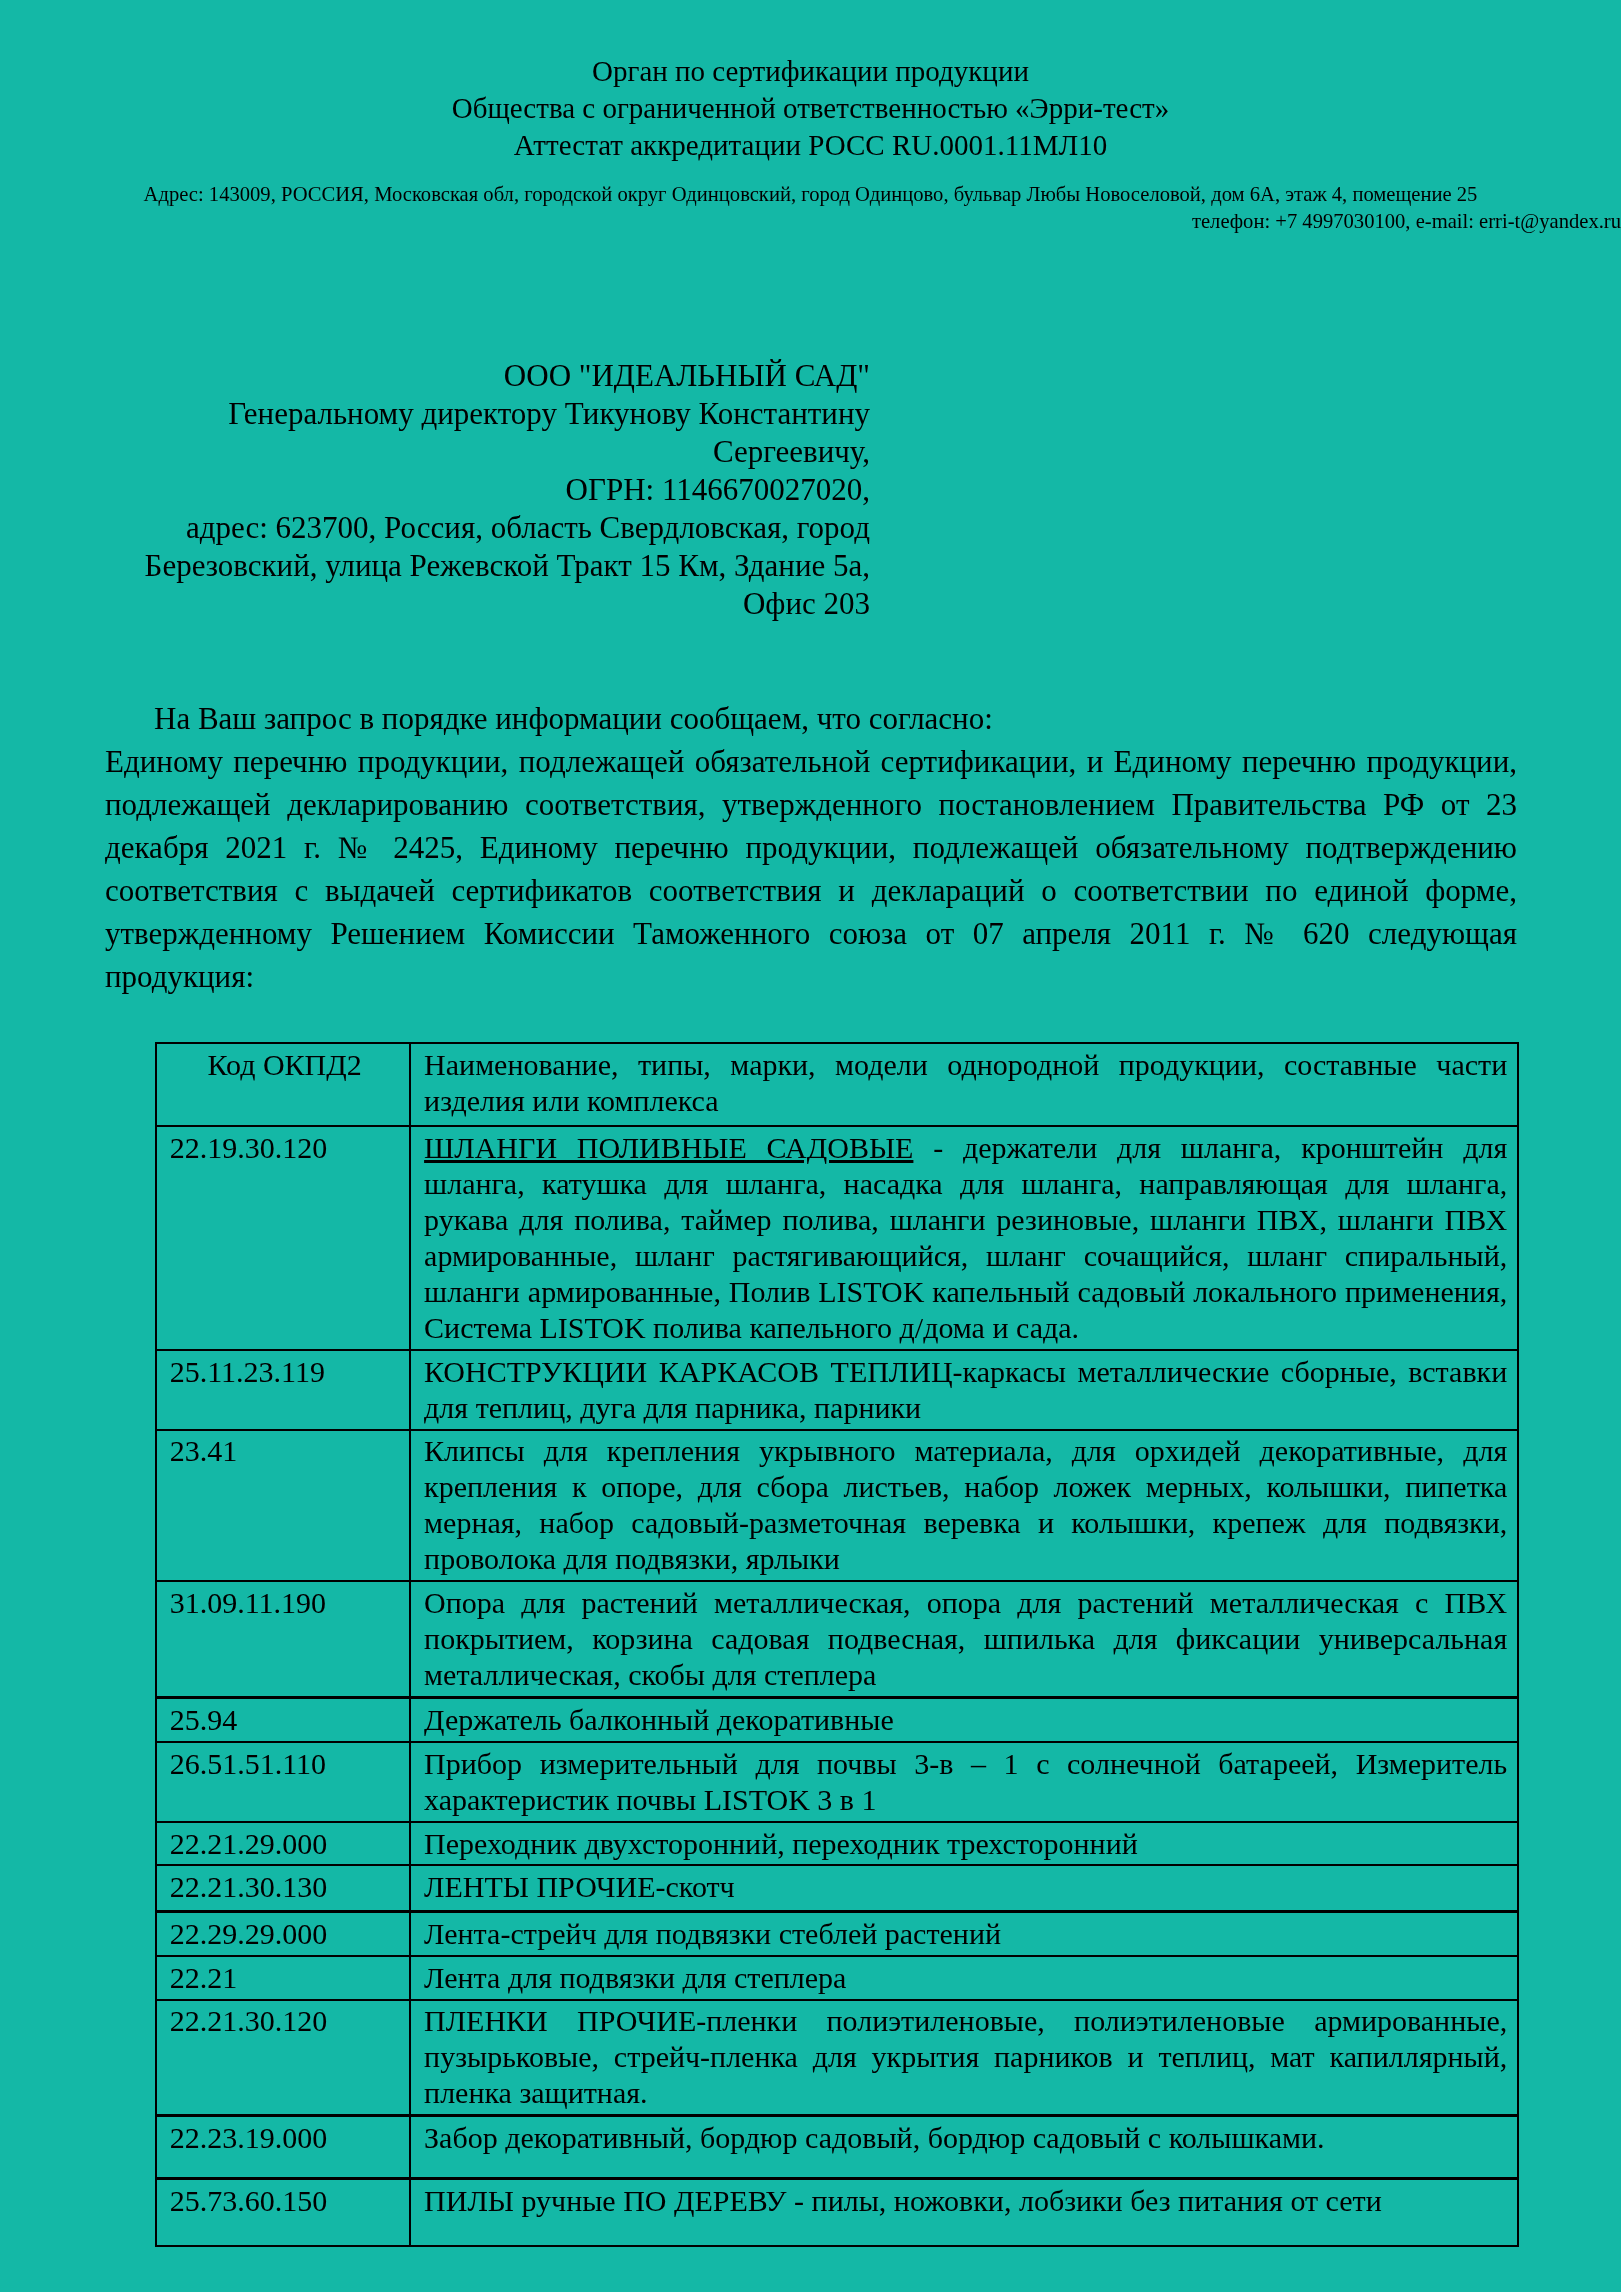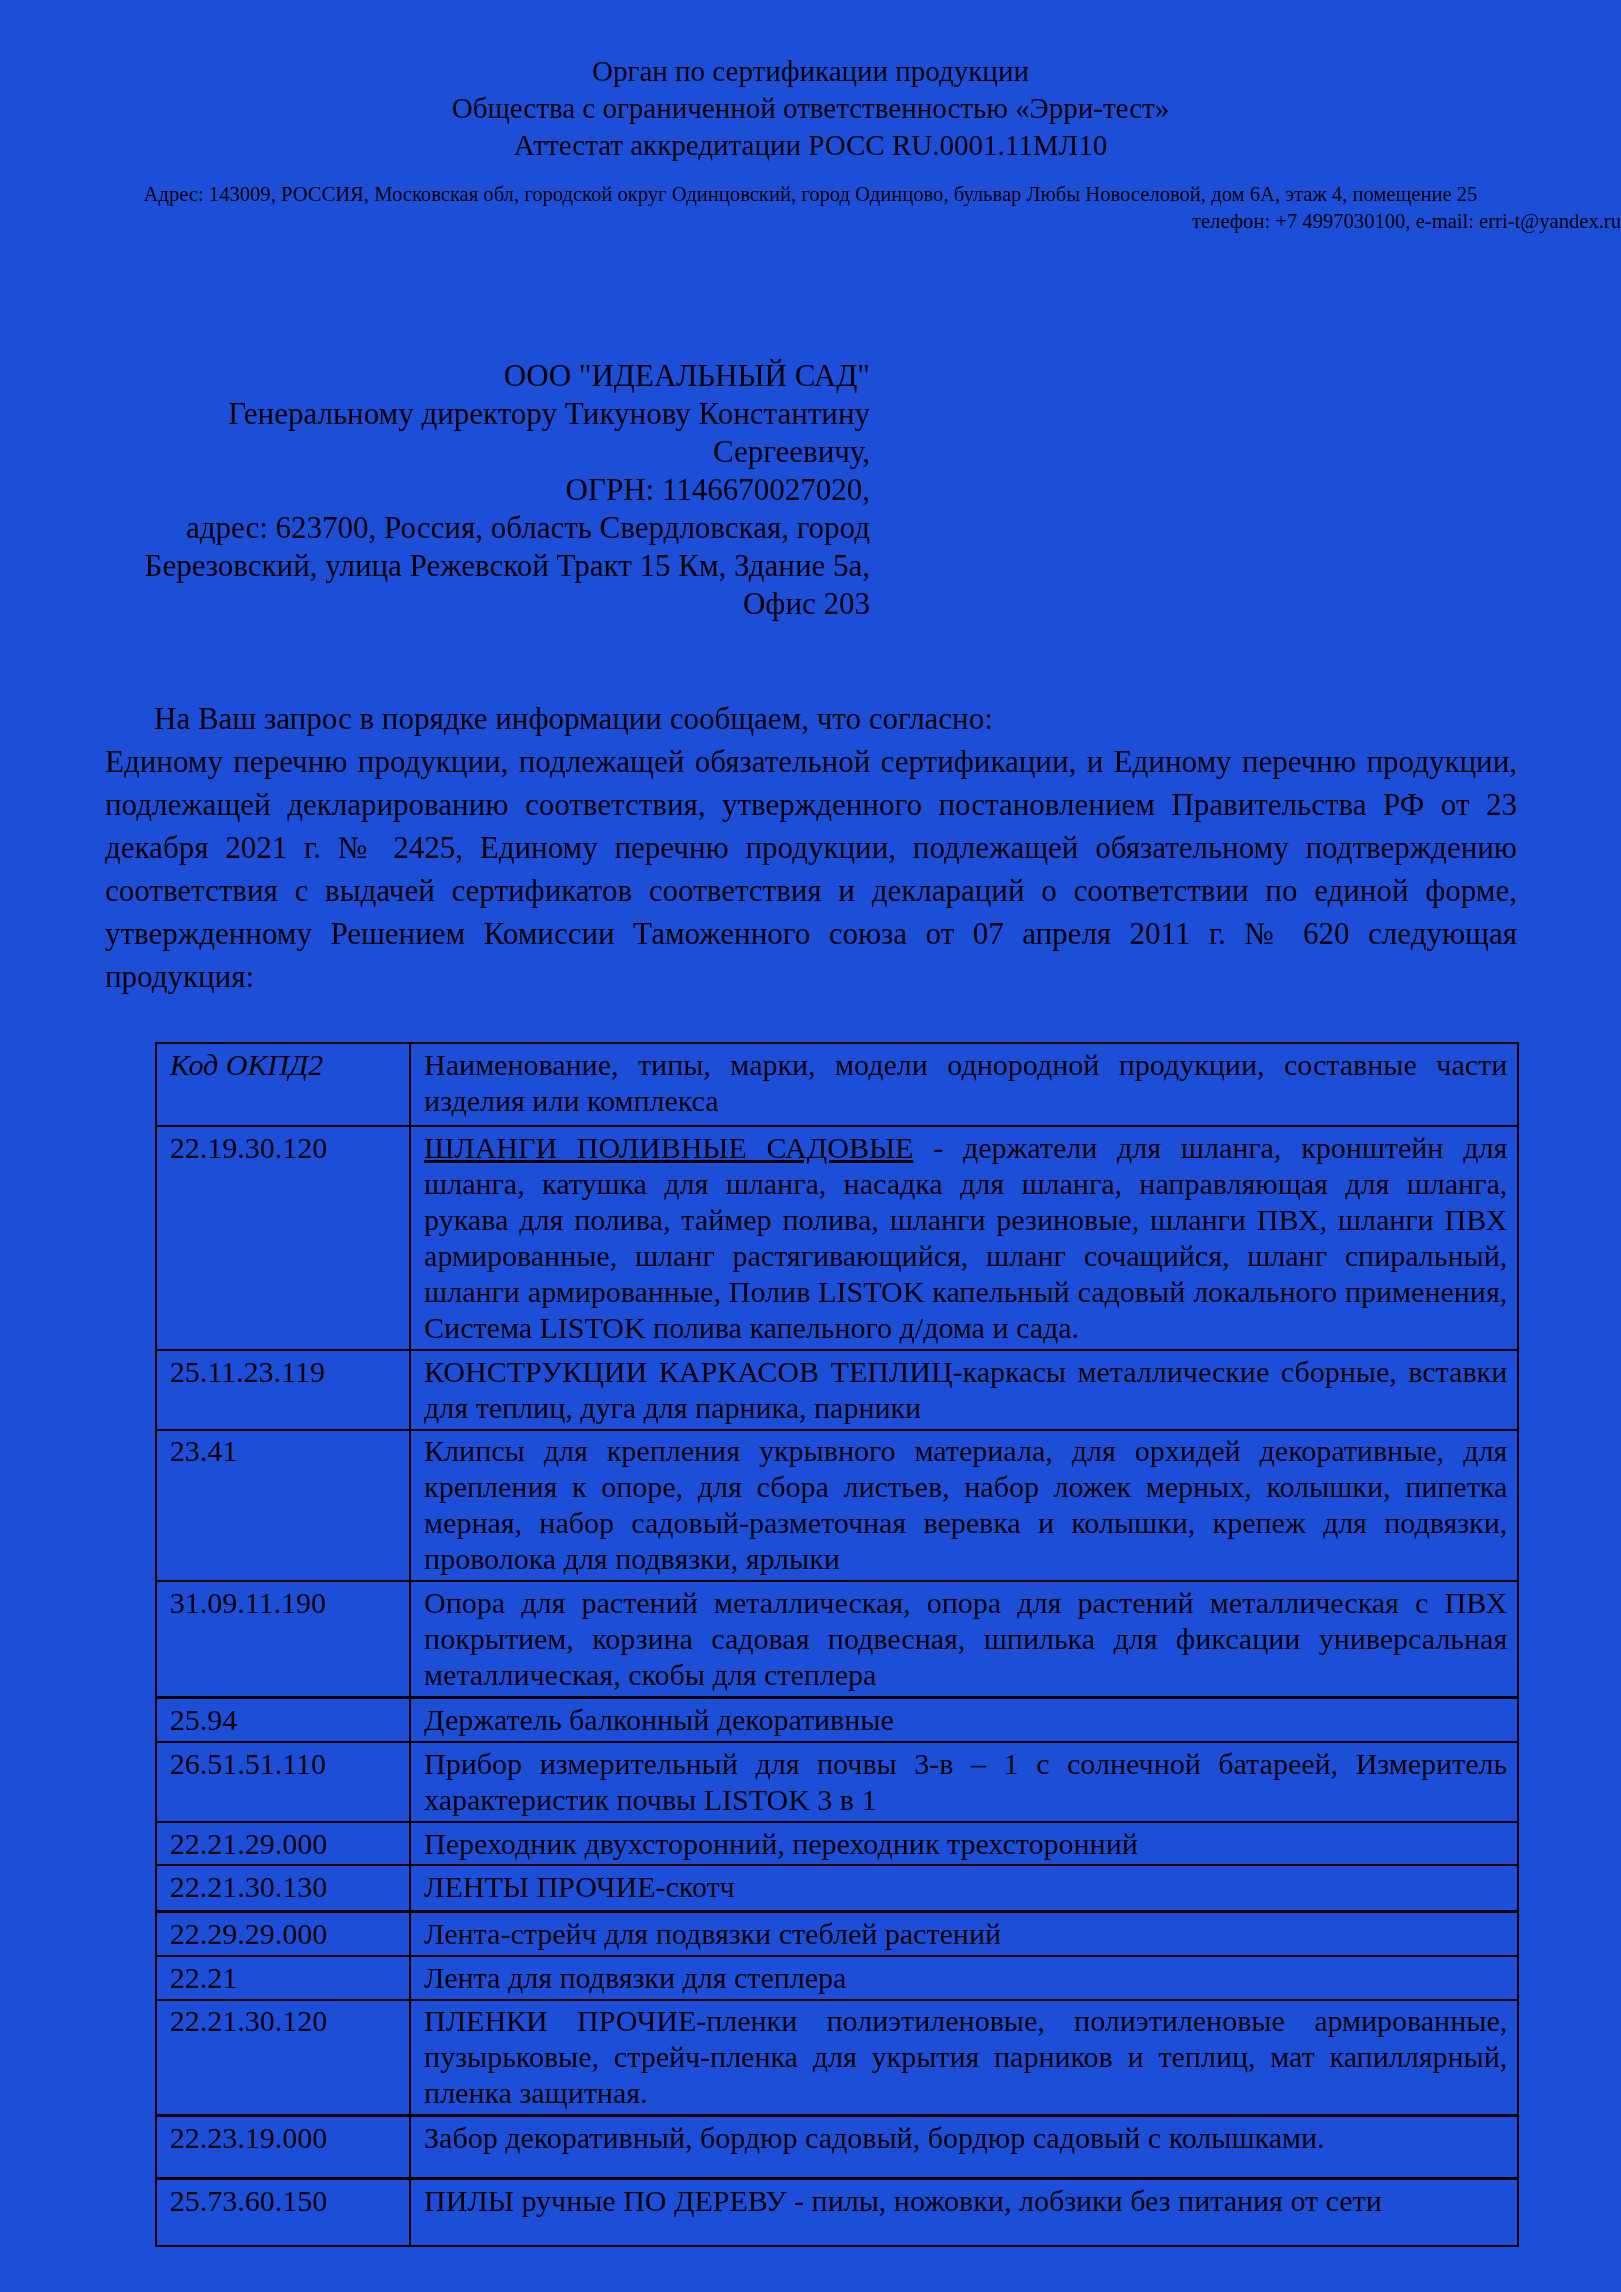--- a/index.html
+++ b/index.html
@@ -1,18 +1,18 @@
 <!DOCTYPE html>
 <html lang="ru"><head>
 <meta charset="utf-8">
 <style>
   html,body{margin:0;padding:0;background:#888;}
   *{box-sizing:border-box;}
   .page{
-    width:1621px;height:2293px;margin:0 auto;background:#1d4ed8;color:#000;
+    width:1621px;height:2293px;margin:0 auto;background:#14b8a6;color:#000;
     font-family:"Liberation Serif","DejaVu Serif",serif;
     position:relative;overflow:hidden;
   }
   .content{padding:0 104px 0 105px;}
   
   .org-header{padding-top:53px;text-align:center;}
   .org-line{font-size:29px;line-height:37px;}
   .org-address{margin:17px auto 0 auto;max-width:1402px;font-size:20.6px;line-height:26.5px;text-align:center;}
   .org-contact{font-size:20.6px;line-height:26.5px;text-align:right;}
   
@@ -26,21 +26,21 @@
   
   table.products{
     margin-top:44px;margin-left:50px;
     border-collapse:collapse;table-layout:fixed;width:1364px;
   }
   table.products td,table.products th{
     border:2px solid #000;vertical-align:top;
     font-size:30px;line-height:36px;font-weight:normal;
     padding:2.9px 9.8px 2.9px 12.7px;
   }
-  th.code-head{width:232px;text-align:left;font-weight:bold;font-style:italic;}
+  th.code-head{width:232px;text-align:center;font-weight:bold;}
   th.name-head{width:1010px;text-align:justify;font-weight:bold;}
   td.code-cell{width:232px;}
   td.name-cell{width:1132px;text-align:justify;}
   tr.thick-top td{border-top-width:3.9px;}
   table.products{border:2.9px solid #000;}
   .ul{text-decoration:underline;}
 </style>
 </head>
 <body>
 

